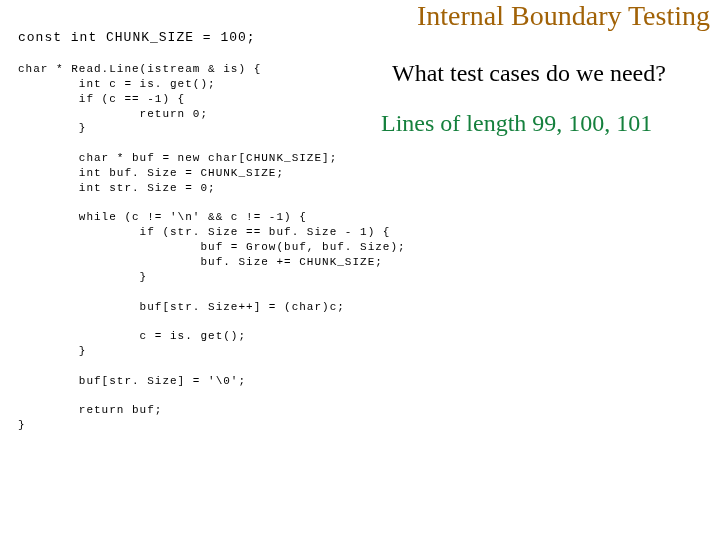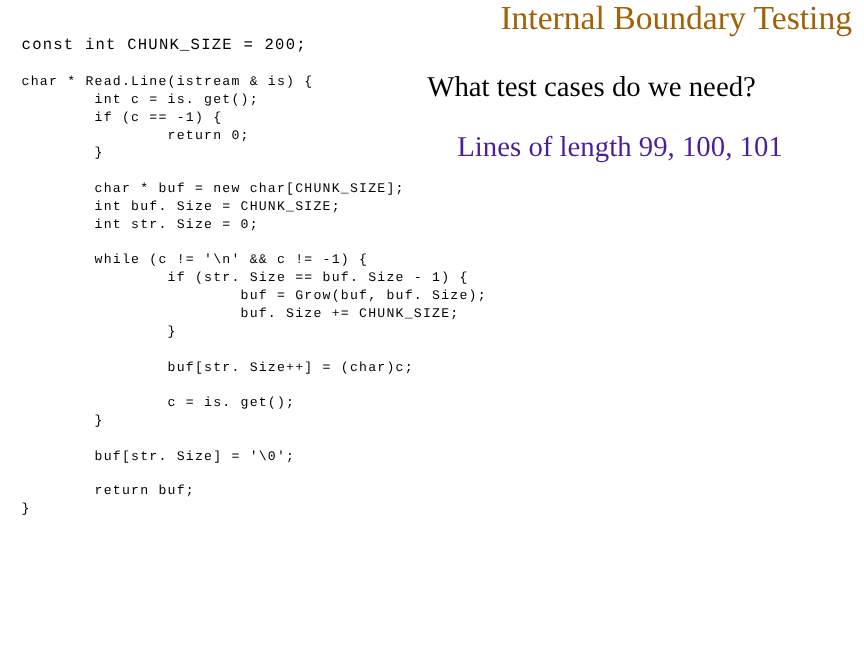--- a/index.html
+++ b/index.html
@@ -40,43 +40,43 @@
     left: 18px;
     font-family: "Courier New", Courier, monospace;
     font-size: 11px;
     letter-spacing: 1px;
     white-space: pre;
     line-height: 1.35;
   }
   .question {
     position: absolute;
     top: 60px;
-    left: 356px;
+    left: 392px;
     font-size: 24px;
     font-family: "Times New Roman", Times, serif;
     color: #000;
     white-space: nowrap;
     text-align: center;
   }
   .answer {
     position: absolute;
     top: 110px;
     left: 381px;
     font-size: 24px;
     font-family: "Times New Roman", Times, serif;
-    color: #4c1d95;
+    color: #15803d;
     white-space: nowrap;
   }
 </style>
 </head>
 <body>
 
 <div class="slide">
   <div class="title">Internal Boundary Testing</div>
-  <div class="const-line">const int CHUNK_SIZE = 200;</div>
+  <div class="const-line">const int CHUNK_SIZE = 100;</div>
   <div class="code-block">char * Read.Line(istream &amp; is) {
         int c = is. get();
         if (c == -1) {
                 return 0;
         }
 
         char * buf = new char[CHUNK_SIZE];
         int buf. Size = CHUNK_SIZE;
         int str. Size = 0;
 

